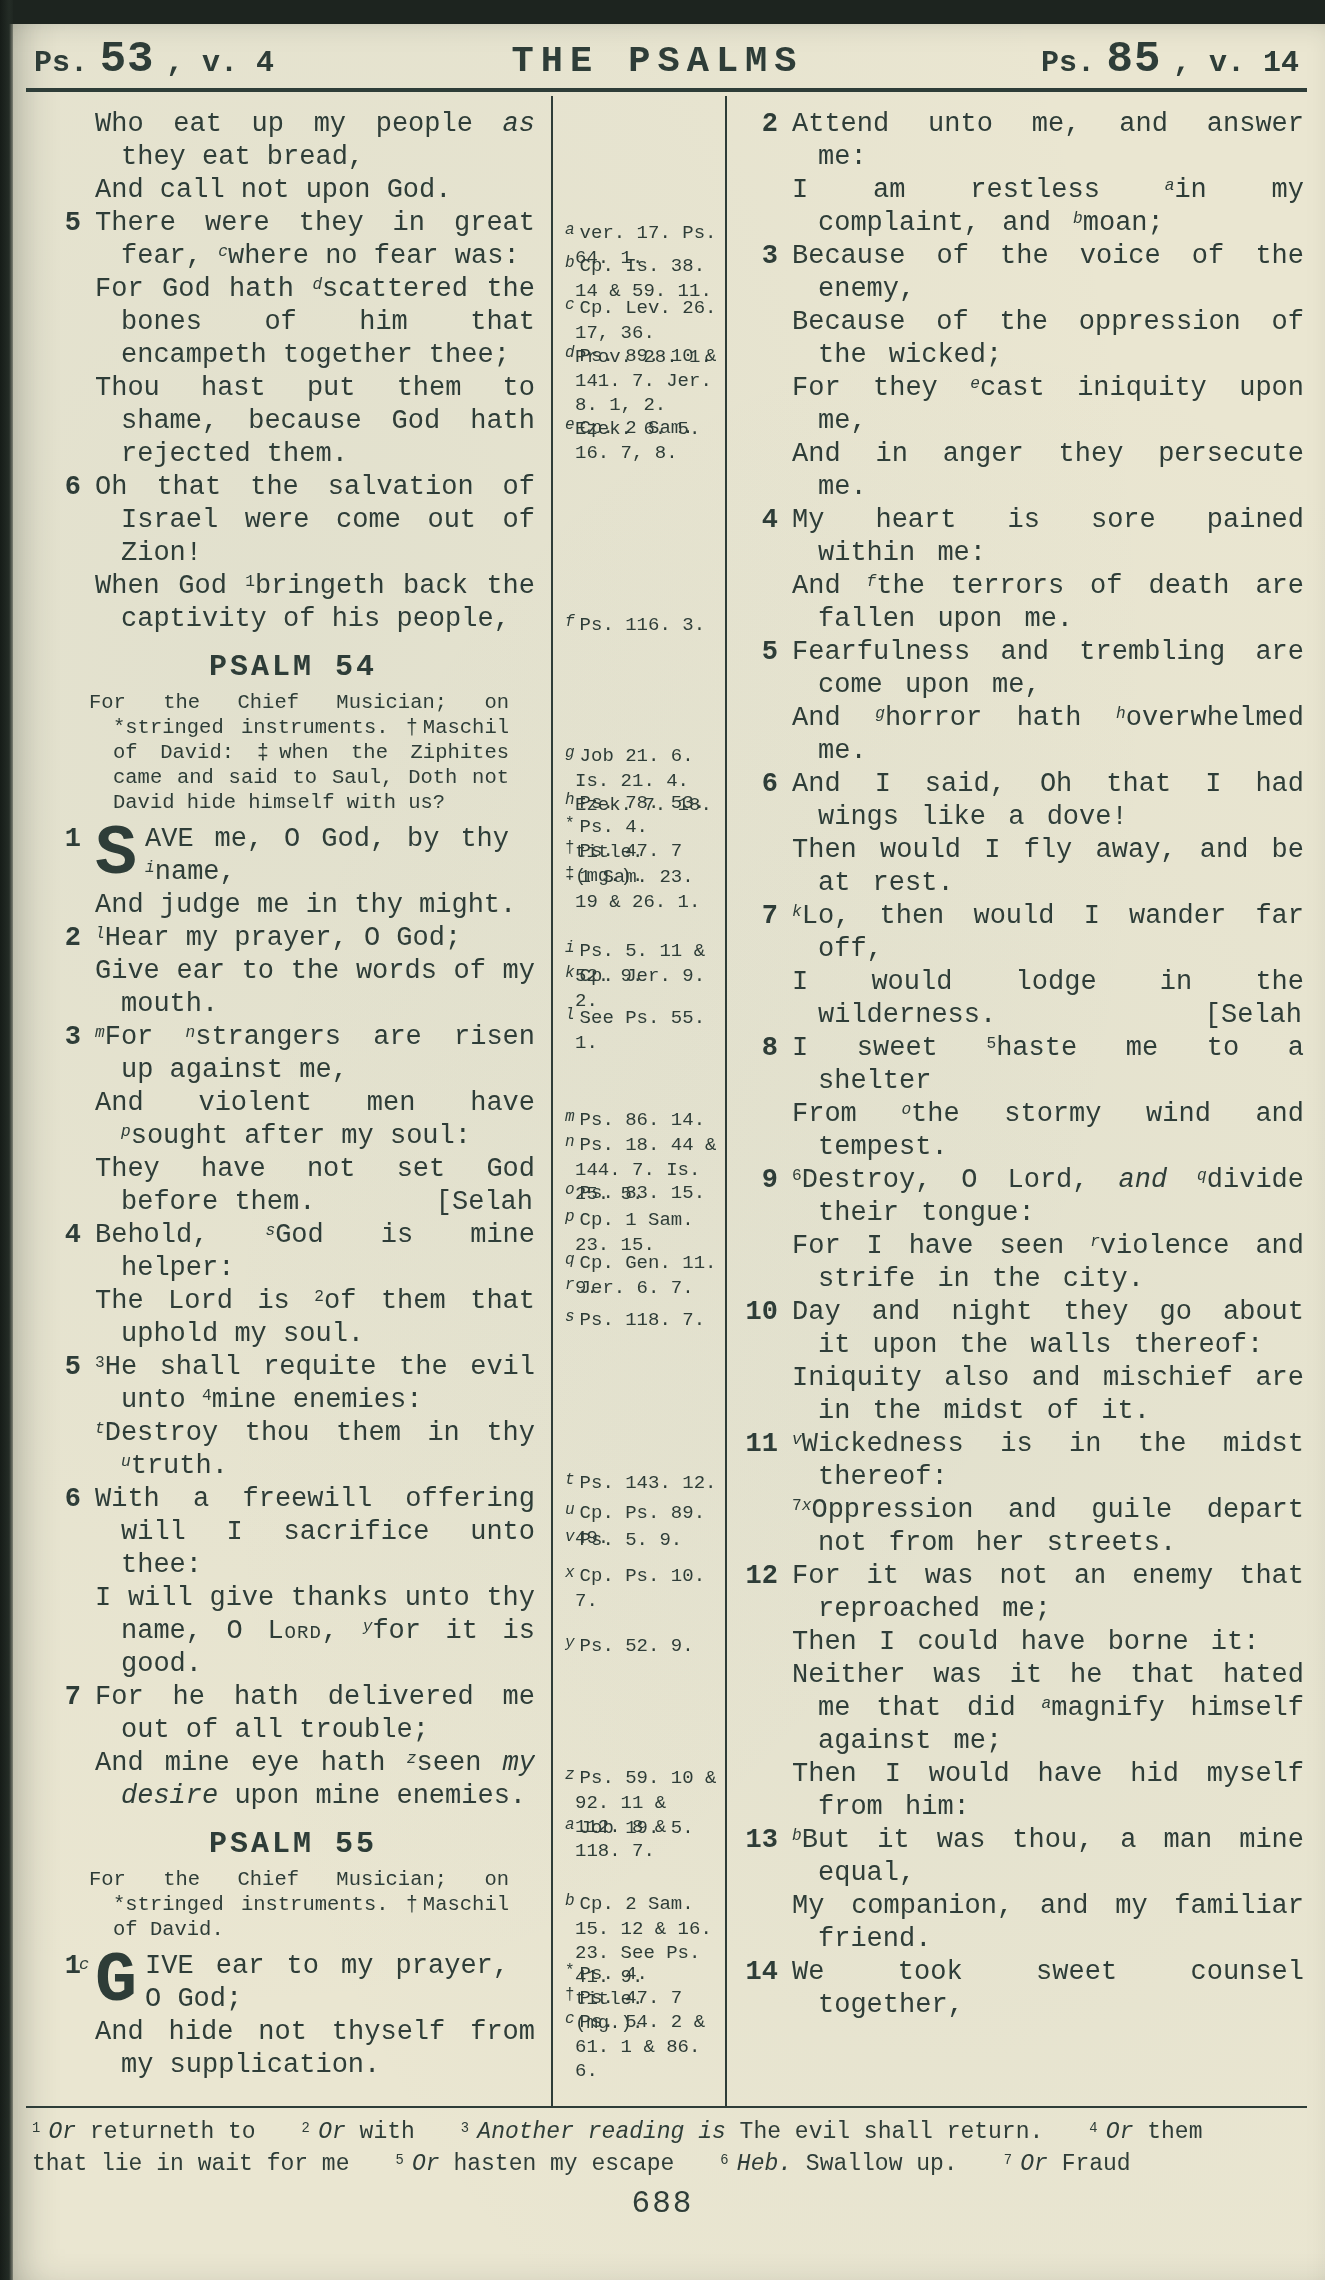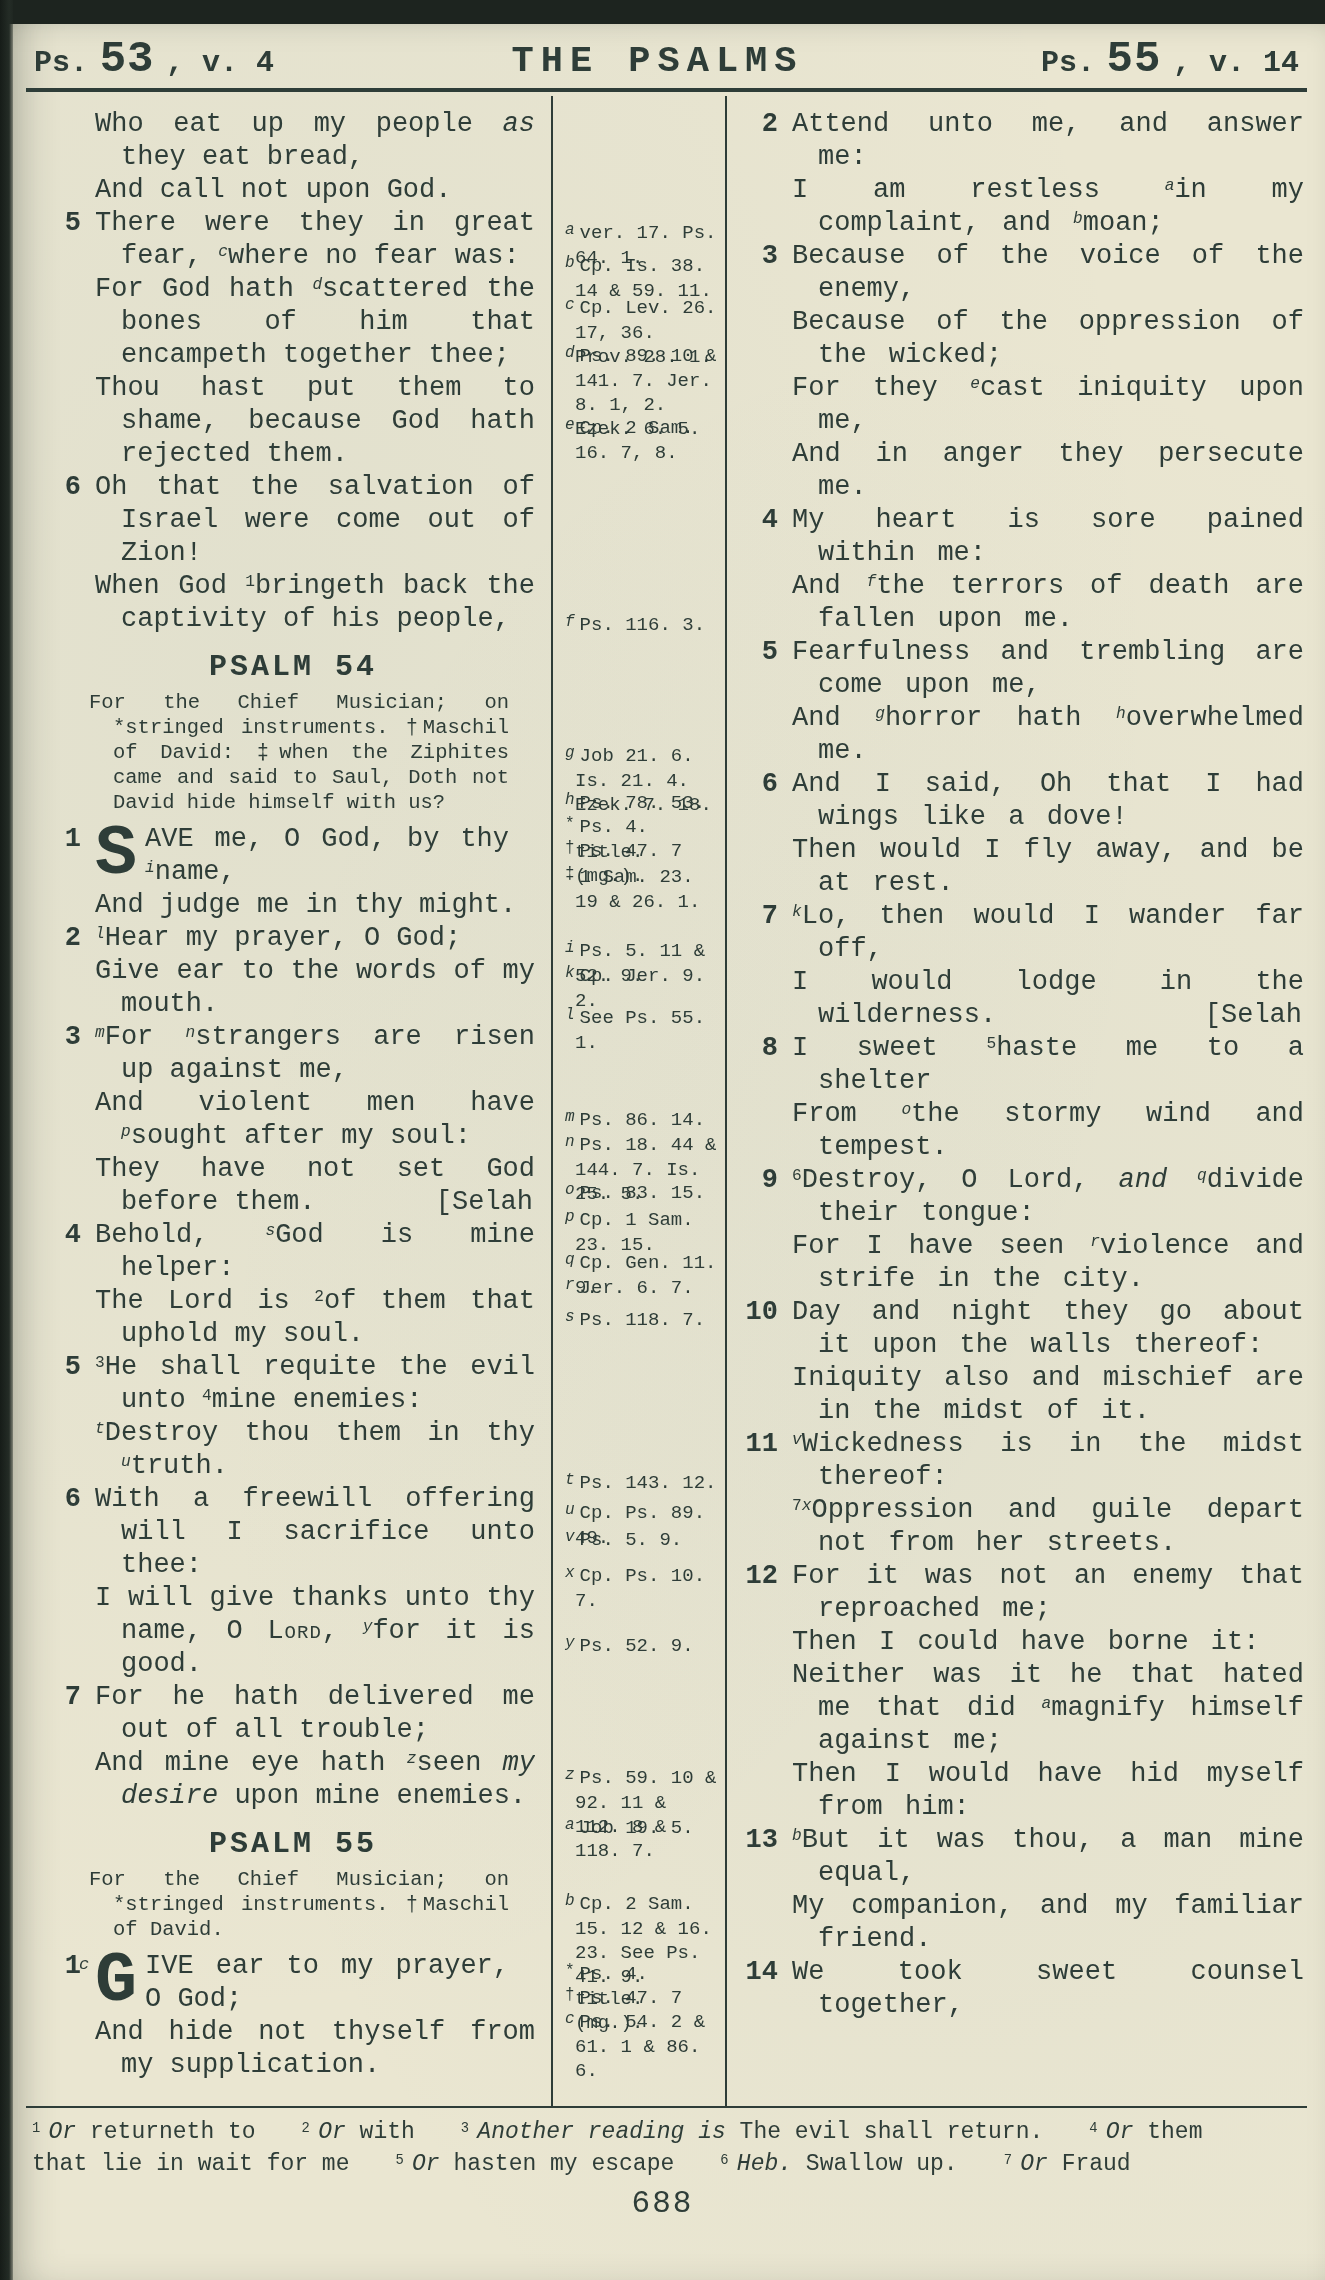--- a/index.html
+++ b/index.html
@@ -95,21 +95,21 @@
 
     <div class="header">
       <div class="href">
         <span class="hps">Ps.</span>
         <span class="hnum">53</span>
         <span class="hvs">, v. 4</span>
       </div>
       <div class="htitle">THE PSALMS</div>
       <div class="href">
         <span class="hps">Ps.</span>
-        <span class="hnum">55</span>
+        <span class="hnum">85</span>
         <span class="hvs">, v. 14</span>
       </div>
     </div>
 
     <div class="rule-top"></div>
 
     <div class="columns">
       <section class="col-left" id="col-left">
           <div class="vline"><span>Who eat up my people </span><span class="it">as</span><span> they eat bread,</span></div>
           <div class="vline"><span>And call not upon God.</span></div>

